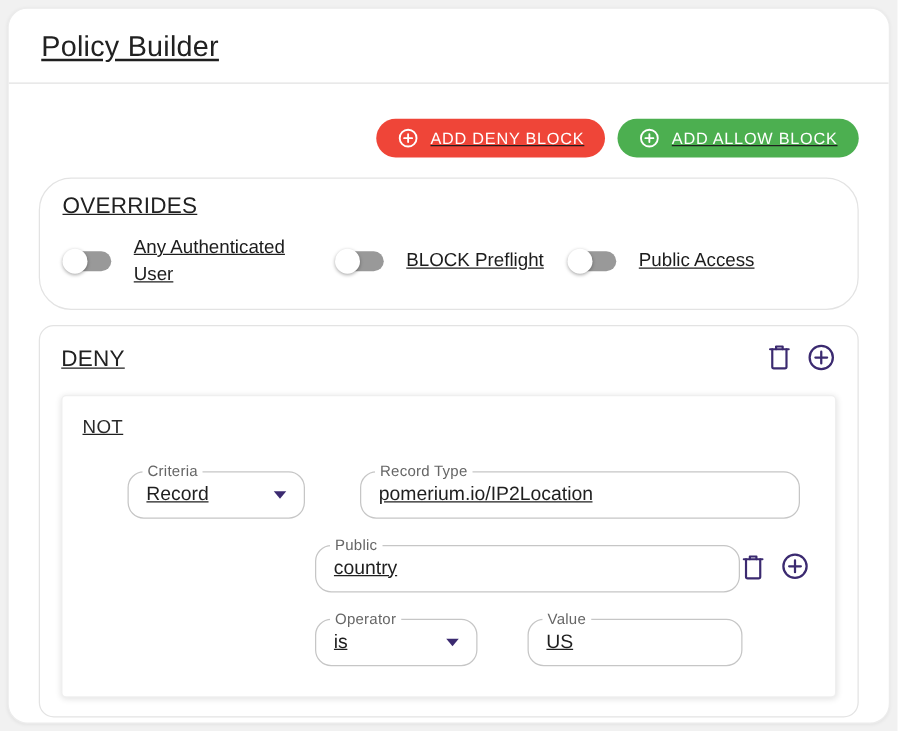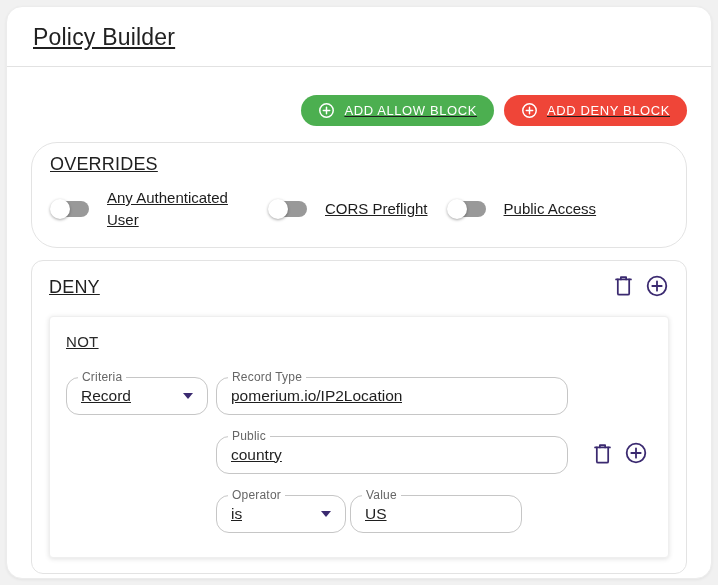--- a/index.html
+++ b/index.html
@@ -85,20 +85,21 @@
   .frow-1 { margin-top:27px; gap:8px; }
   .frow-2 { margin-top:21px; margin-left:150px; }
   .frow-3 { margin-top:21px; margin-left:150px; gap:4px; }
 
   .tfield {
     position:relative; height:38px;
     border:1px solid #c6c6c6; border-radius:13px;
     background:#fff;
     display:flex; align-items:center;
     padding:0 14px;
+    margin-left:36px;
   }
   .tfield .flabel {
     position:absolute; top:-8px; left:11px;
     background:#fff; padding:0 4px;
     font-size:12px; color:#666; letter-spacing:0.2px;
     white-space:nowrap;
   }
   .tfield .fvalue { font-size:15.5px; color:#1f1f1f; white-space:nowrap; overflow:hidden; }
   .tfield.select { cursor:pointer; justify-content:space-between; }
   .caret {
@@ -120,58 +121,58 @@
 
 <div class="outer-card">
 
   <div class="hdr">
     <h1>Policy Builder</h1>
   </div>
 
   <div class="content">
 
     <div class="btn-row">
+      <button class="pill-btn btn-deny">
+        <span>
+          <svg width="17" height="17" viewBox="0 0 24 24" fill="none" stroke="#fff" stroke-width="2.1" stroke-linecap="round">
+            <circle cx="12" cy="12" r="9.5"></circle>
+              <path d="M12 7.5v9M7.5 12h9"></path>
+          </svg>
+        </span>
+        <span>ADD DENY BLOCK</span>
+      </button>
       <button class="pill-btn btn-allow">
         <span>
           <svg width="17" height="17" viewBox="0 0 24 24" fill="none" stroke="#fff" stroke-width="2.1" stroke-linecap="round">
             <circle cx="12" cy="12" r="9.5"></circle>
               <path d="M12 7.5v9M7.5 12h9"></path>
           </svg>
         </span>
         <span>ADD ALLOW BLOCK</span>
       </button>
-      <button class="pill-btn btn-deny">
-        <span>
-          <svg width="17" height="17" viewBox="0 0 24 24" fill="none" stroke="#fff" stroke-width="2.1" stroke-linecap="round">
-            <circle cx="12" cy="12" r="9.5"></circle>
-              <path d="M12 7.5v9M7.5 12h9"></path>
-          </svg>
-        </span>
-        <span>ADD DENY BLOCK</span>
-      </button>
     </div>
 
     <div class="section-card overrides-card">
       <div class="section-title">OVERRIDES</div>
       <div class="toggles-row">
 
         <div class="toggle-item">
           <span class="switch">
             <span class="track"></span>
             <span class="thumb"></span>
           </span>
           <span class="toggle-label narrow">Any Authenticated User</span>
         </div>
 
         <div class="toggle-item">
           <span class="switch">
             <span class="track"></span>
             <span class="thumb"></span>
           </span>
-          <span class="toggle-label">CORS Preflight</span>
+          <span class="toggle-label">BLOCK Preflight</span>
         </div>
 
         <div class="toggle-item">
           <span class="switch">
             <span class="track"></span>
             <span class="thumb"></span>
           </span>
           <span class="toggle-label">Public Access</span>
         </div>
 

